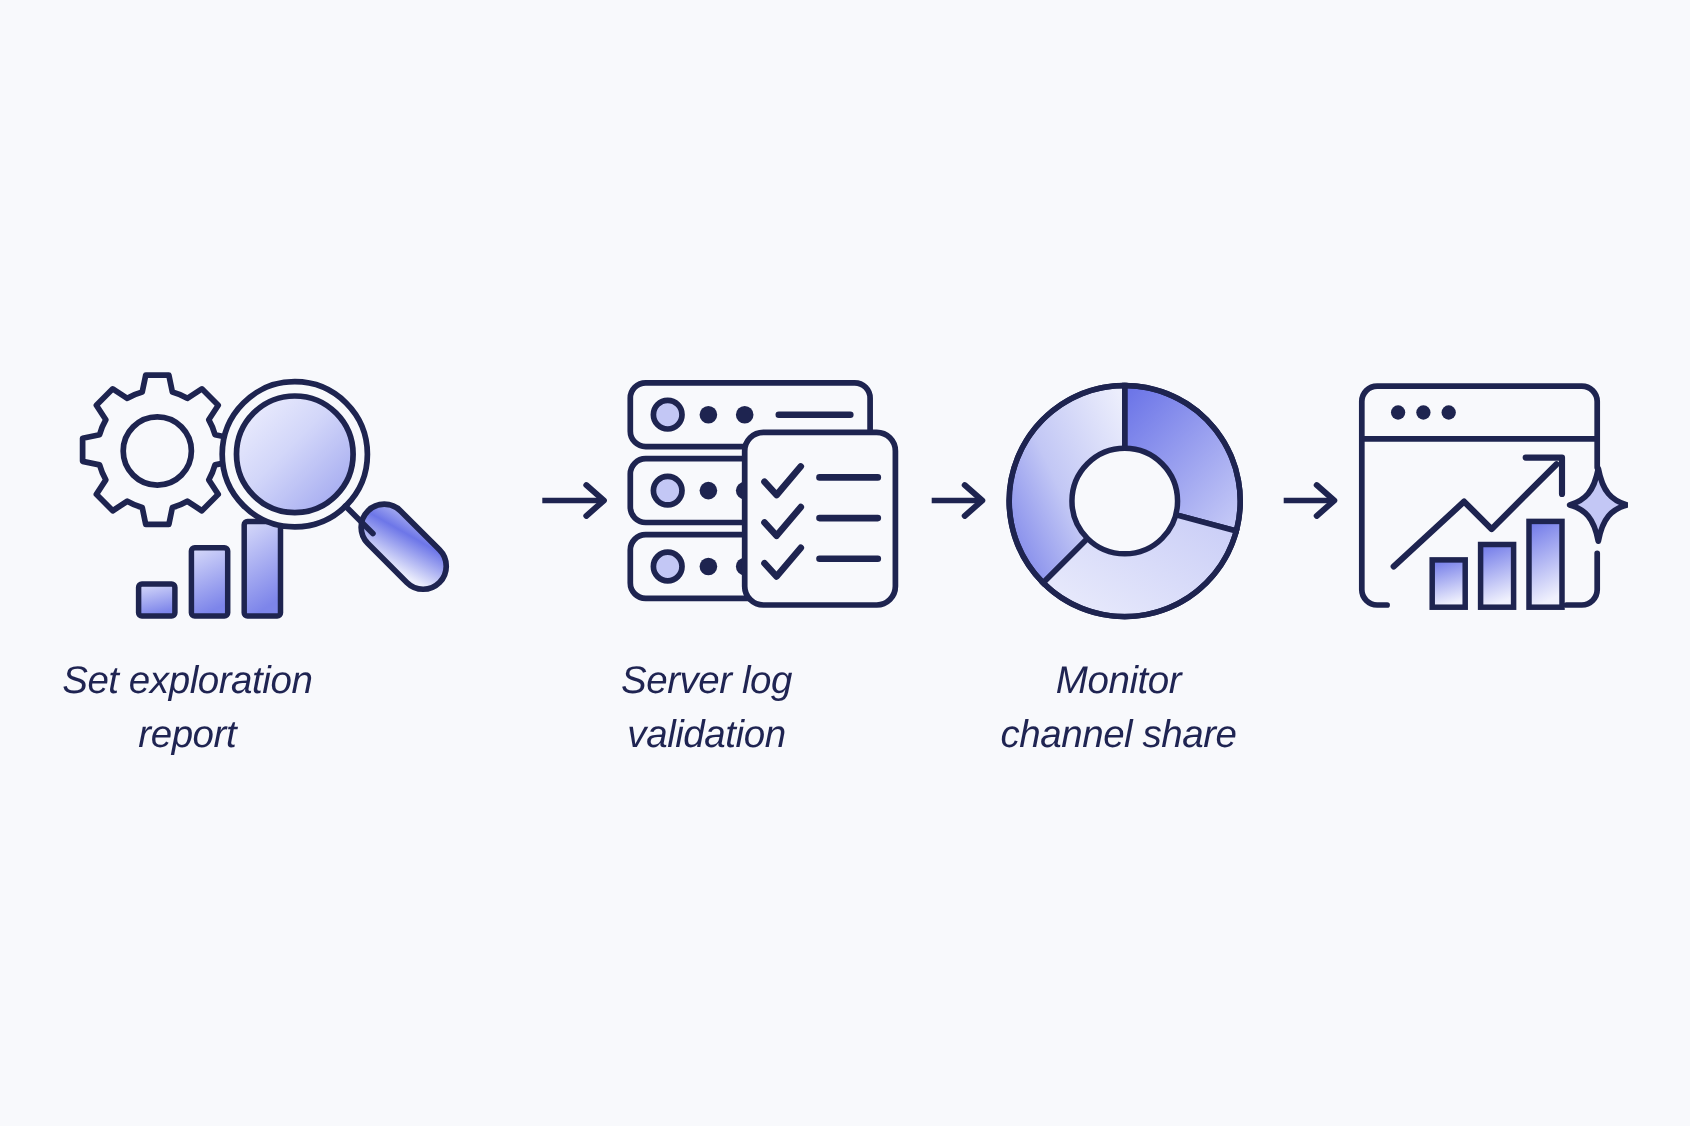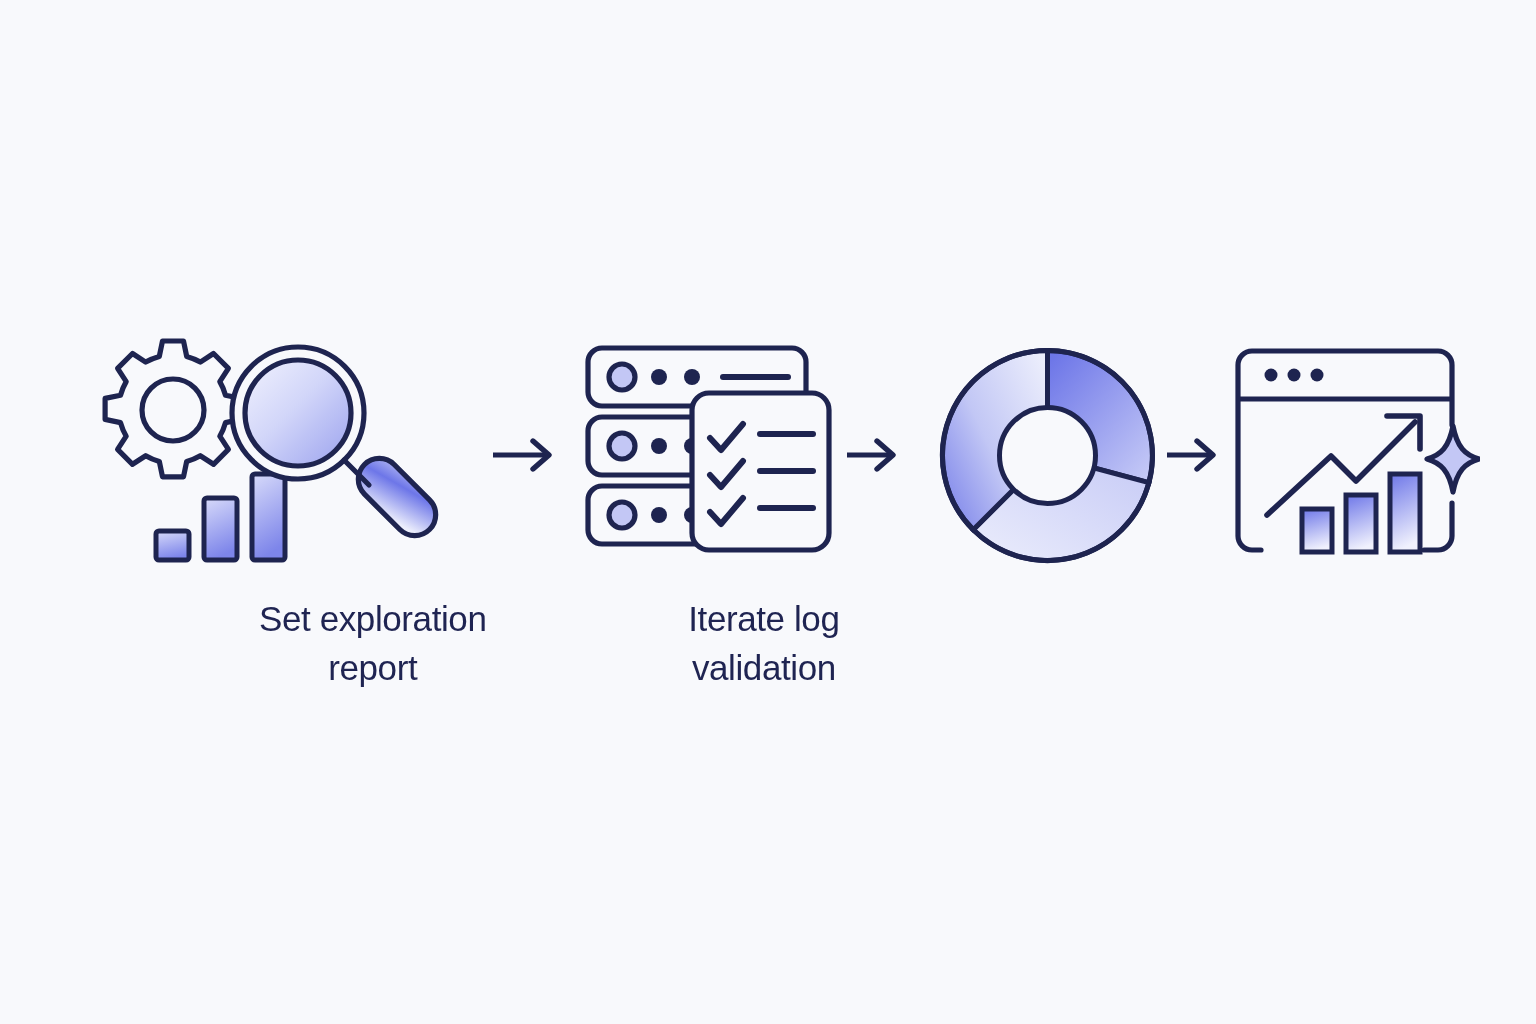--- a/index.html
+++ b/index.html
@@ -26,21 +26,22 @@
     top: 330px;
     width: 1536px;
     display: flex;
     flex-direction: row;
     align-items: flex-start;
     justify-content: center;
   }
   .step {
     display: flex;
     flex-direction: column;
-    align-items: flex-end;
+    align-items: flex-start;
+    font-style: italic;
   }
   .step-icon {
     height: 250px;
     display: flex;
     align-items: center;
     justify-content: center;
   }
   .step-label {
     margin-top: 14px;
     text-align: center;
@@ -148,21 +149,21 @@
             <rect x="112" y="53" width="137" height="157" rx="17" fill="#f8f9fc" stroke="#1e2450" stroke-width="5.2"></rect>
             <polyline points="130,98 141,110 163,84" fill="none" stroke="#1e2450" stroke-width="6" stroke-linecap="round" stroke-linejoin="round"></polyline>
             <line x1="180" y1="94" x2="233" y2="94" stroke="#1e2450" stroke-width="6" stroke-linecap="round"></line>
             <polyline points="130,135 141,147 163,121" fill="none" stroke="#1e2450" stroke-width="6" stroke-linecap="round" stroke-linejoin="round"></polyline>
             <line x1="180" y1="131" x2="233" y2="131" stroke="#1e2450" stroke-width="6" stroke-linecap="round"></line>
             <polyline points="130,172 141,184 163,158" fill="none" stroke="#1e2450" stroke-width="6" stroke-linecap="round" stroke-linejoin="round"></polyline>
             <line x1="180" y1="168" x2="233" y2="168" stroke="#1e2450" stroke-width="6" stroke-linecap="round"></line>
           </g>
         </svg>
       </div>
-      <div class="step-label">Iterate log
+      <div class="step-label">Server log
 validation</div>
     </div>
 
     <div class="arrow a-w2">
       <svg width="60" height="40" viewBox="0 0 60 40">
         <line x1="2" y1="20" x2="46" y2="20" stroke="#1e2450" stroke-width="5"></line>
         <polyline points="32,6 48,20 32,34" fill="none" stroke="#1e2450" stroke-width="5.4" stroke-linecap="round" stroke-linejoin="round"></polyline>
       </svg>
     </div>
 
@@ -187,20 +188,22 @@
 
           <path d="M112.5 112.5 L112.5 7.5 A105 105 0 0 1 213.9 139.7 Z" fill="url(#segA)" stroke="#1e2450" stroke-width="5"></path>
 
           <path d="M112.5 112.5 L213.9 139.7 A105 105 0 0 1 38.2 186.8 Z" fill="url(#segB)" stroke="#1e2450" stroke-width="5"></path>
 
           <path d="M112.5 112.5 L38.2 186.8 A105 105 0 0 1 112.5 7.5 Z" fill="url(#segC)" stroke="#1e2450" stroke-width="5"></path>
           <circle cx="112.5" cy="112.5" r="105" fill="none" stroke="#1e2450" stroke-width="5"></circle>
           <circle cx="112.5" cy="112.5" r="48" fill="#f8f9fc" stroke="#1e2450" stroke-width="5"></circle>
         </svg>
       </div>
+      <div class="step-label">Monitor
+channel share</div>
     </div>
 
     <div class="arrow a-w2">
       <svg width="60" height="40" viewBox="0 0 60 40">
         <line x1="2" y1="20" x2="46" y2="20" stroke="#1e2450" stroke-width="5"></line>
         <polyline points="32,6 48,20 32,34" fill="none" stroke="#1e2450" stroke-width="5.4" stroke-linecap="round" stroke-linejoin="round"></polyline>
       </svg>
     </div>
 
     <div class="step s4">

